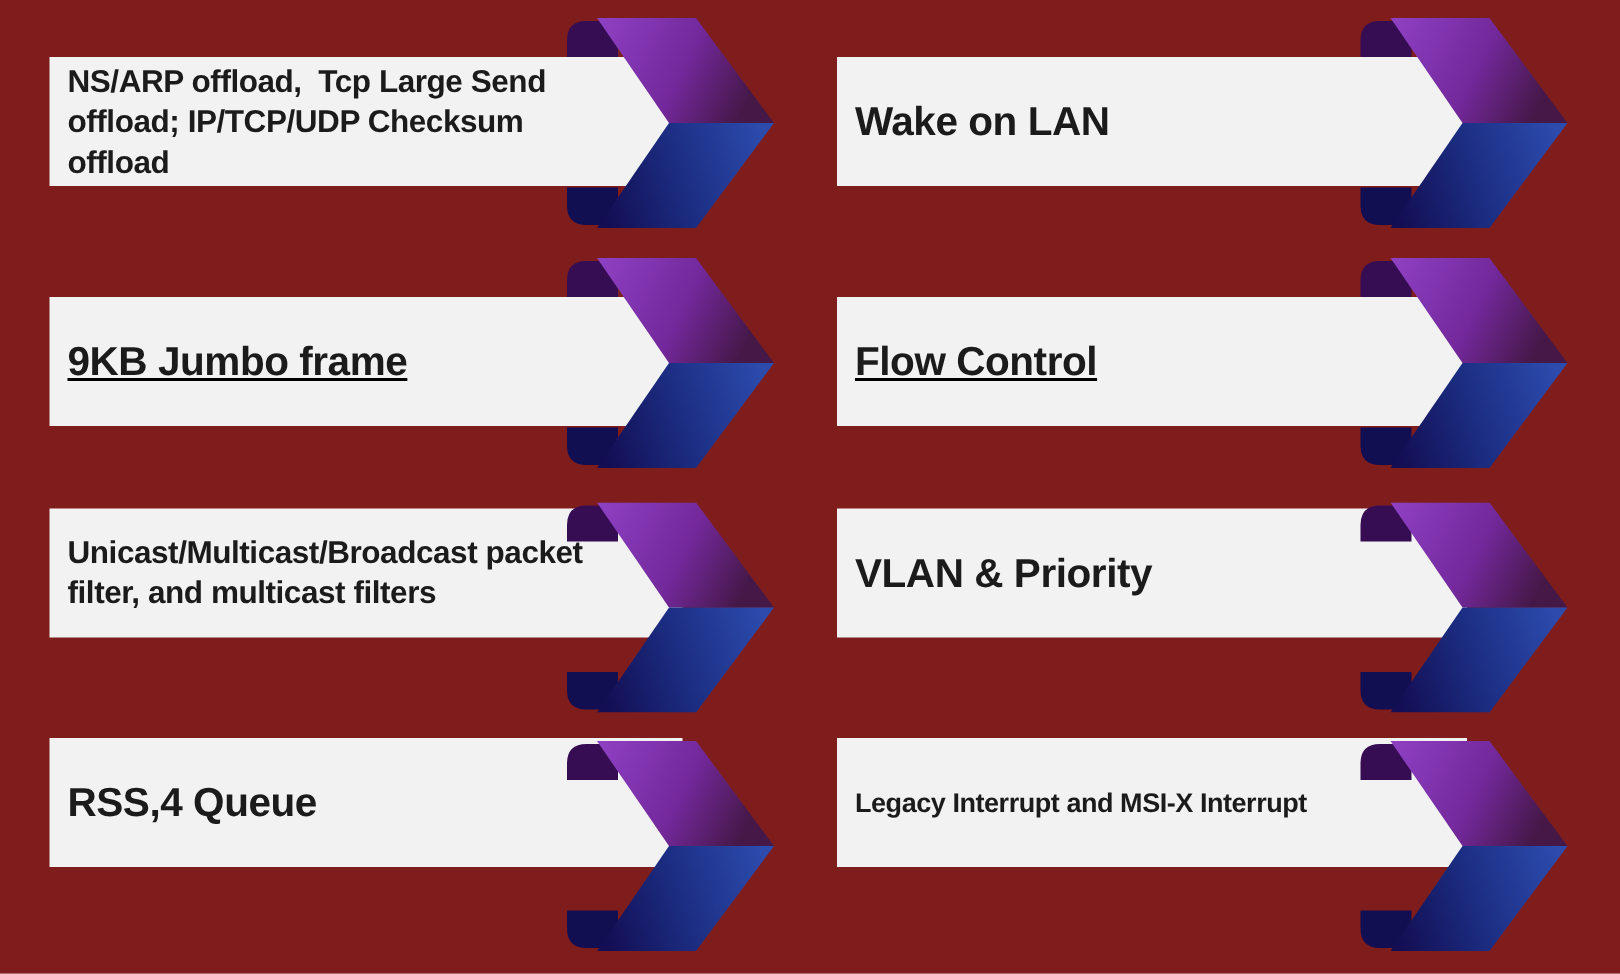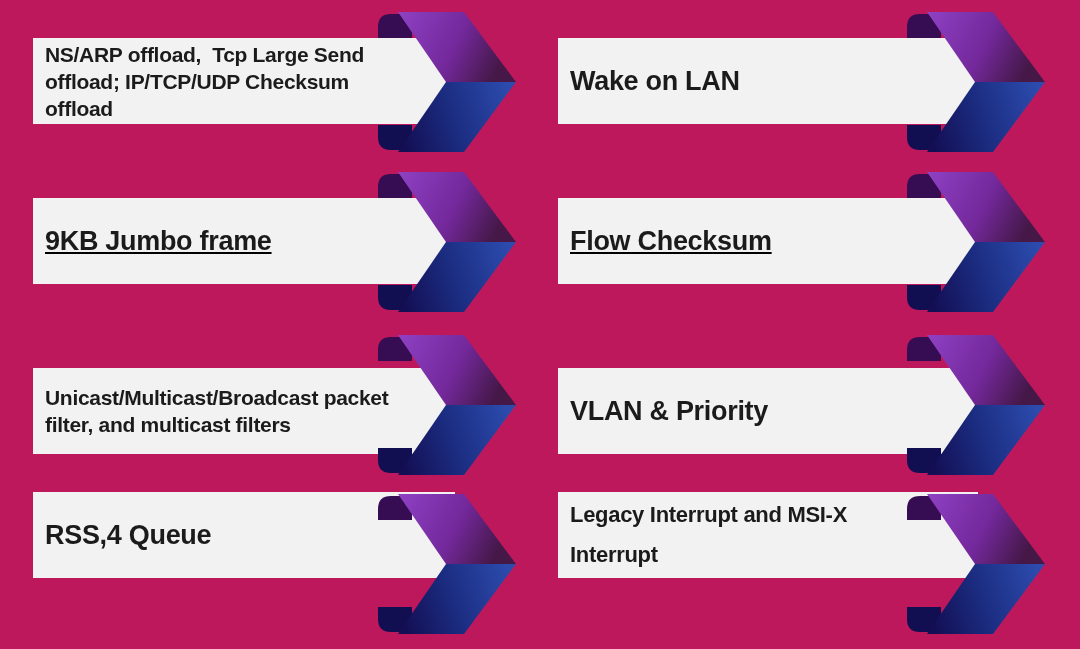--- a/index.html
+++ b/index.html
@@ -4,21 +4,21 @@
 <style>
   html, body { margin: 0; padding: 0; }
   body {
     font-family: "Liberation Sans", "DejaVu Sans", sans-serif;
     background: #ffffff;
   }
   .canvas {
     position: relative;
     width: 1080px;
     height: 649px;
-    background: #be185d;
+    background: #7f1d1d;
     overflow: hidden;
   }
   .feature { position: absolute; top: 0; left: 0; width: 0; height: 0; }
 
   .bar {
     position: absolute;
     background: #f2f2f2;
     display: flex;
     align-items: center;
     z-index: 1;
@@ -34,35 +34,35 @@
 
   
   .col-l .bar   { left: 33px;  width: 422px; }
   .col-l .arrow { left: 376px; }
   .col-r .bar   { left: 558px; width: 420px; }
   .col-r .arrow { left: 905px; }
 
   
   .row-1 .bar { top: 38px; }  .row-1 .arrow { top: 12px; }
   .row-2 .bar { top: 198px; text-decoration: underline; } .row-2 .arrow { top: 172px; }
-  .row-3 .bar { top: 368px; align-items: center; } .row-3 .arrow { top: 335px; }
+  .row-3 .bar { top: 339px; align-items: center; } .row-3 .arrow { top: 335px; }
   .row-4 .bar { top: 492px; } .row-4 .arrow { top: 494px; }
 
   .txt {
     font-weight: 600;
     color: #1b1b1b;
     padding-left: 12px;
     letter-spacing: -0.3px;
     white-space: pre-wrap;
   }
   .col-l .txt { max-width: 352px; }
   .col-r .txt { max-width: 335px; }
 
   .fs-s { font-size: 21px; line-height: 27px; }
-  .fs-m { font-size: 22px; line-height: 40px; }
+  .fs-m { font-size: 18px; line-height: 28px; }
   .fs-l { font-size: 27px; line-height: 32px; }
 
   .defs-holder { position: absolute; width: 0; height: 0; overflow: hidden; }
 </style>
 </head>
 <body>
 
 <svg class="defs-holder" aria-hidden="true">
   <defs>
     <linearGradient id="gPurple" x1="0" y1="0" x2="1" y2="0.3">
@@ -129,21 +129,21 @@
     <div class="bar">
       <span class="txt fs-l">Wake on LAN</span>
     </div>
   </div>
 
   <div class="feature col-r row-2">
     <svg class="arrow" viewBox="0 0 140 140">
         <use href="#arrowShape"></use>
       </svg>
     <div class="bar">
-      <span class="txt fs-l">Flow Checksum</span>
+      <span class="txt fs-l">Flow Control</span>
     </div>
   </div>
 
   <div class="feature col-r row-3">
     <svg class="arrow" viewBox="0 0 140 140">
         <use href="#arrowShape"></use>
       </svg>
     <div class="bar">
       <span class="txt fs-l">VLAN &amp; Priority</span>
     </div>

